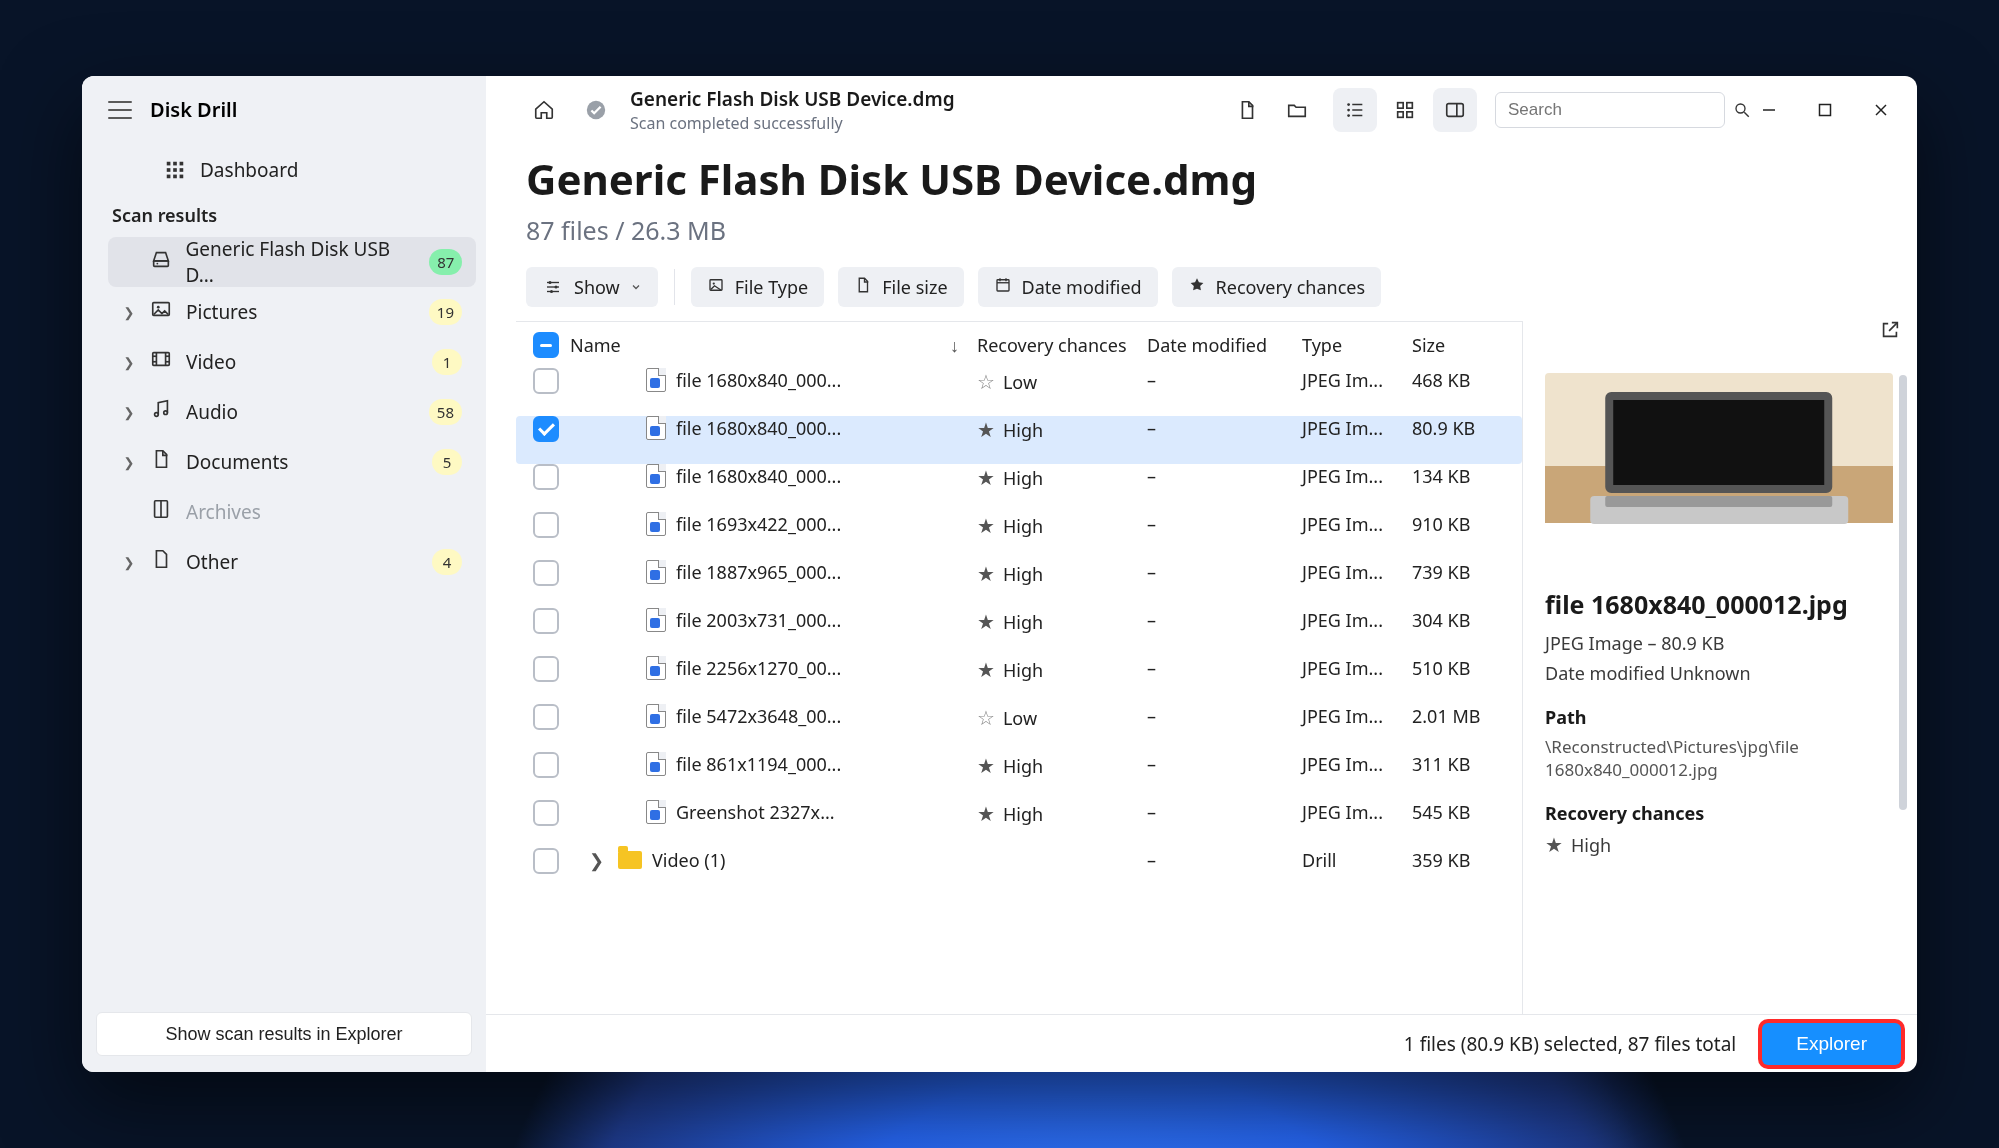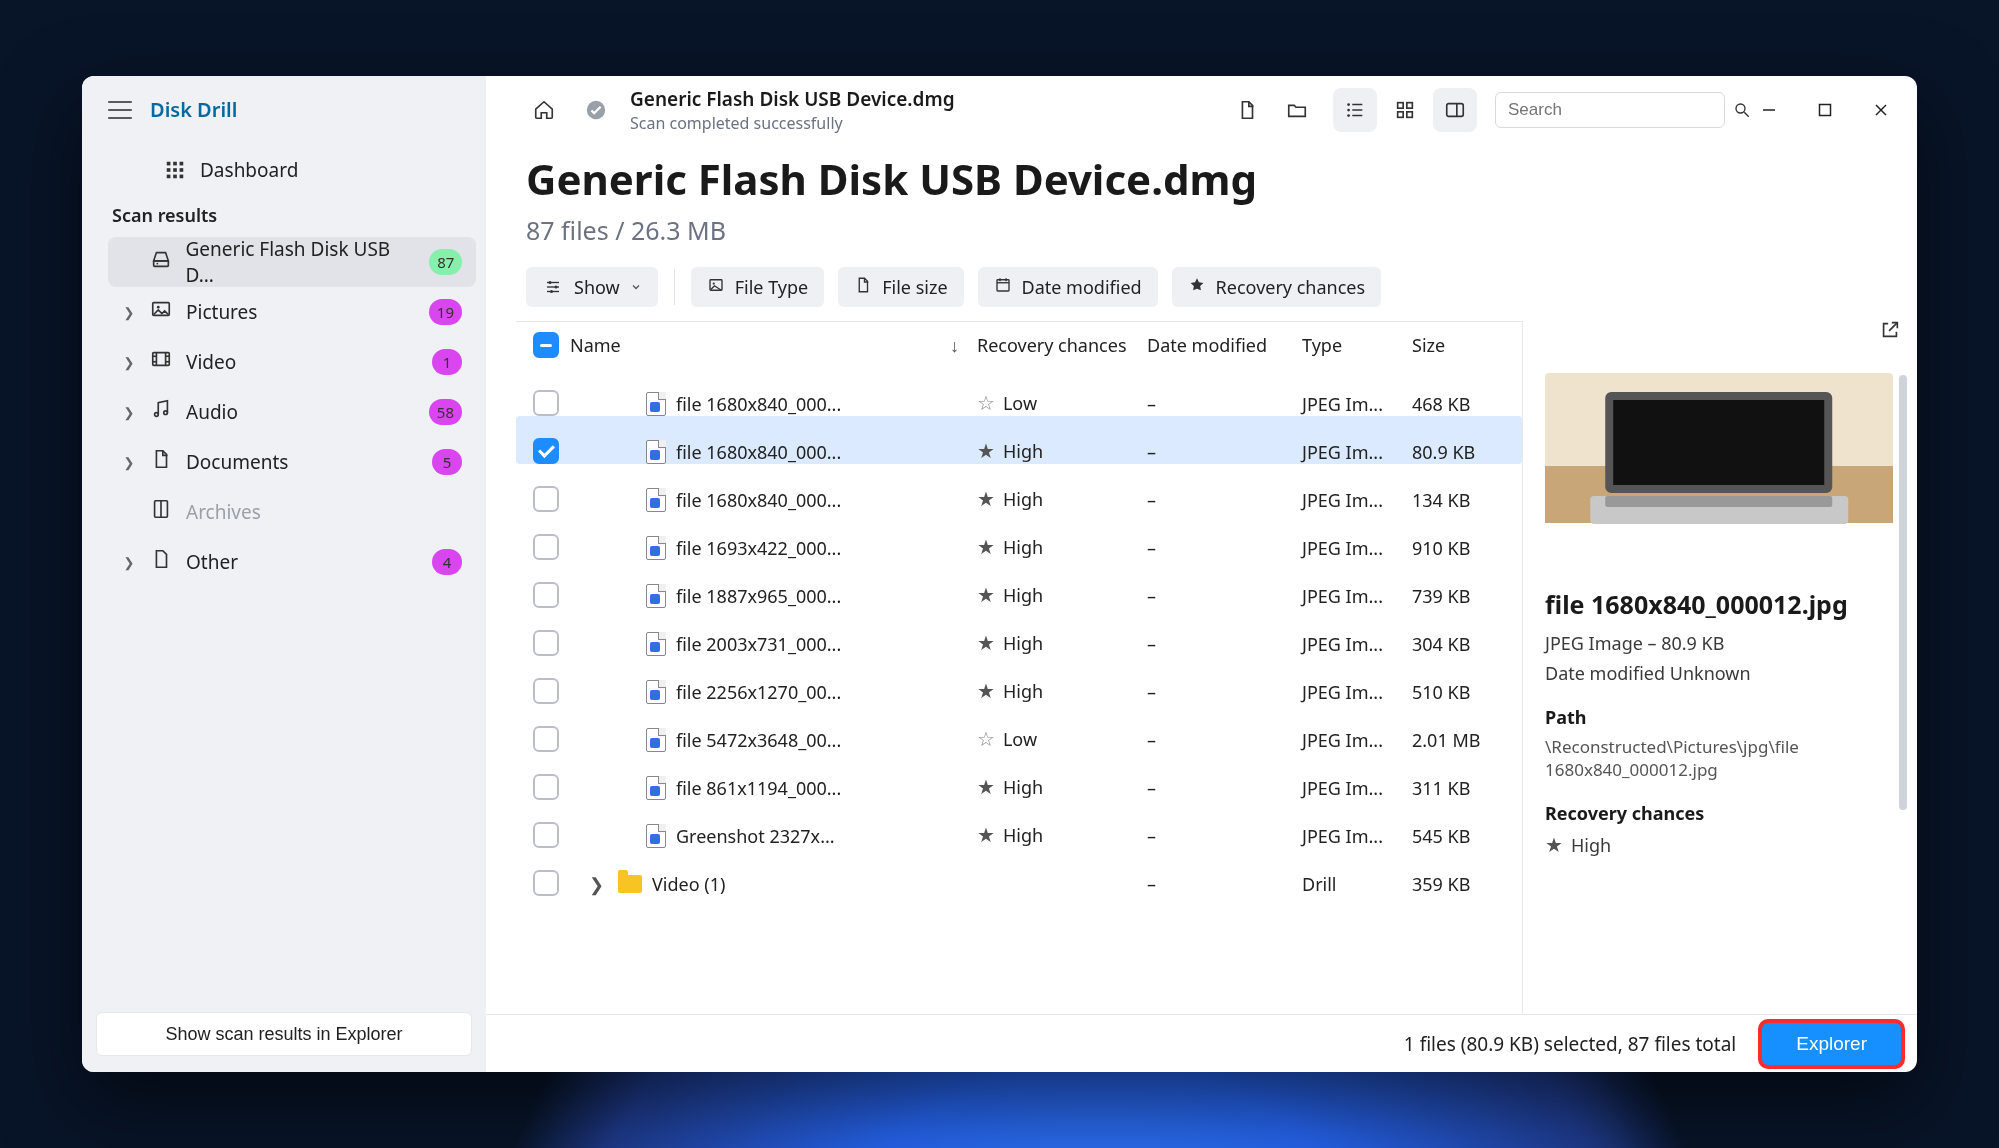--- a/index.html
+++ b/index.html
@@ -14,25 +14,25 @@
 
 .window{position:absolute;left:82px;top:76px;right:82px;bottom:76px;
   background:#fff;border-radius:12px;overflow:hidden;display:flex;
   box-shadow:0 30px 80px rgba(0,0,0,.55)}
 
 
 .sidebar{width:404px;min-width:404px;background:#eff1f5;display:flex;flex-direction:column}
 .sb-head{display:flex;align-items:center;gap:18px;padding:20px 26px 18px}
 .hamburger{width:24px;height:18px;display:flex;flex-direction:column;justify-content:space-between;cursor:pointer}
 .hamburger span{height:2px;background:#5a5a5a;border-radius:2px}
-.app-name{font-size:20px;font-weight:600;color:#0369a1}
+.app-name{font-size:20px;font-weight:600;color:#000000}
 .sb-body{flex:1;padding:4px 10px 0 26px;overflow:auto}
 .sb-item{display:flex;align-items:center;gap:14px;height:50px;padding:0 14px;border-radius:8px;cursor:pointer;font-size:19px;color:#222}
 .sb-item .chev{width:14px;text-align:center;color:#666;font-size:13px}
-.sb-item .count{margin-left:auto;min-width:30px;height:26px;border-radius:13px;background:#d946ef;color:#333;font-size:15px;display:flex;align-items:center;justify-content:center;padding:0 8px}
+.sb-item .count{margin-left:auto;min-width:30px;height:26px;border-radius:13px;background:#fef9c3;color:#333;font-size:15px;display:flex;align-items:center;justify-content:center;padding:0 8px}
 .sb-item.active{background:#e1e3e9}
 .sb-item.active .count{background:#86efac}
 .sb-section{font-size:18px;font-weight:600;color:#222;padding:8px 4px 10px}
 .sb-item.faded{color:#9aa0a8}
 .sb-foot{padding:12px 14px 16px}
 .sb-foot-btn{width:100%;height:44px;border-radius:6px;background:#fff;border:1px solid #e5e7eb;font-size:18px;color:#222;cursor:pointer}
 
 
 .ic{width:22px;height:22px;flex:0 0 22px;fill:none;stroke:#333;stroke-width:1.8}
 .ic-fill{fill:#333;stroke:none}
@@ -67,21 +67,21 @@
 .thead{display:flex;align-items:center;height:46px;color:#222;font-size:18px;padding-left:6px}
 .col-chk{width:48px;display:flex;align-items:center;justify-content:center}
 .col-name{flex:1;display:flex;align-items:center;gap:10px;padding-left:0}
 .col-rec{width:170px}
 .col-date{width:155px}
 .col-type{width:110px}
 .col-size{width:110px}
 .thead .sort{margin-left:auto;margin-right:18px;color:#555}
 
 .rows{flex:1;overflow:auto}
-.row{display:flex;align-items:flex-end;height:48px;font-size:18px;color:#222;padding-left:6px;border-radius:4px}
+.row{display:flex;align-items:flex-start;height:48px;font-size:18px;color:#222;padding-left:6px;border-radius:4px}
 .row.sel{background:#dbeafe}
 .row .indent{width:96px;display:flex;align-items:center;justify-content:flex-end;gap:10px}
 .row .fname{flex:1;white-space:nowrap;overflow:hidden;text-overflow:ellipsis;padding-right:16px}
 .chk{width:26px;height:26px;border:2px solid #b9bec7;border-radius:6px;background:#fff;display:flex;align-items:center;justify-content:center;cursor:pointer}
 .chk.on{background:#1d8cff;border-color:#1d8cff}
 .chk.on::after{content:"";width:12px;height:6px;border-left:3px solid #fff;border-bottom:3px solid #fff;transform:rotate(-45deg);margin-top:-3px}
 .chk.part{background:#1d8cff;border-color:#1d8cff}
 .chk.part::after{content:"";width:12px;height:3px;background:#fff;border-radius:2px}
 .star{font-size:20px;margin-right:8px}
 .star.full{color:#555}

